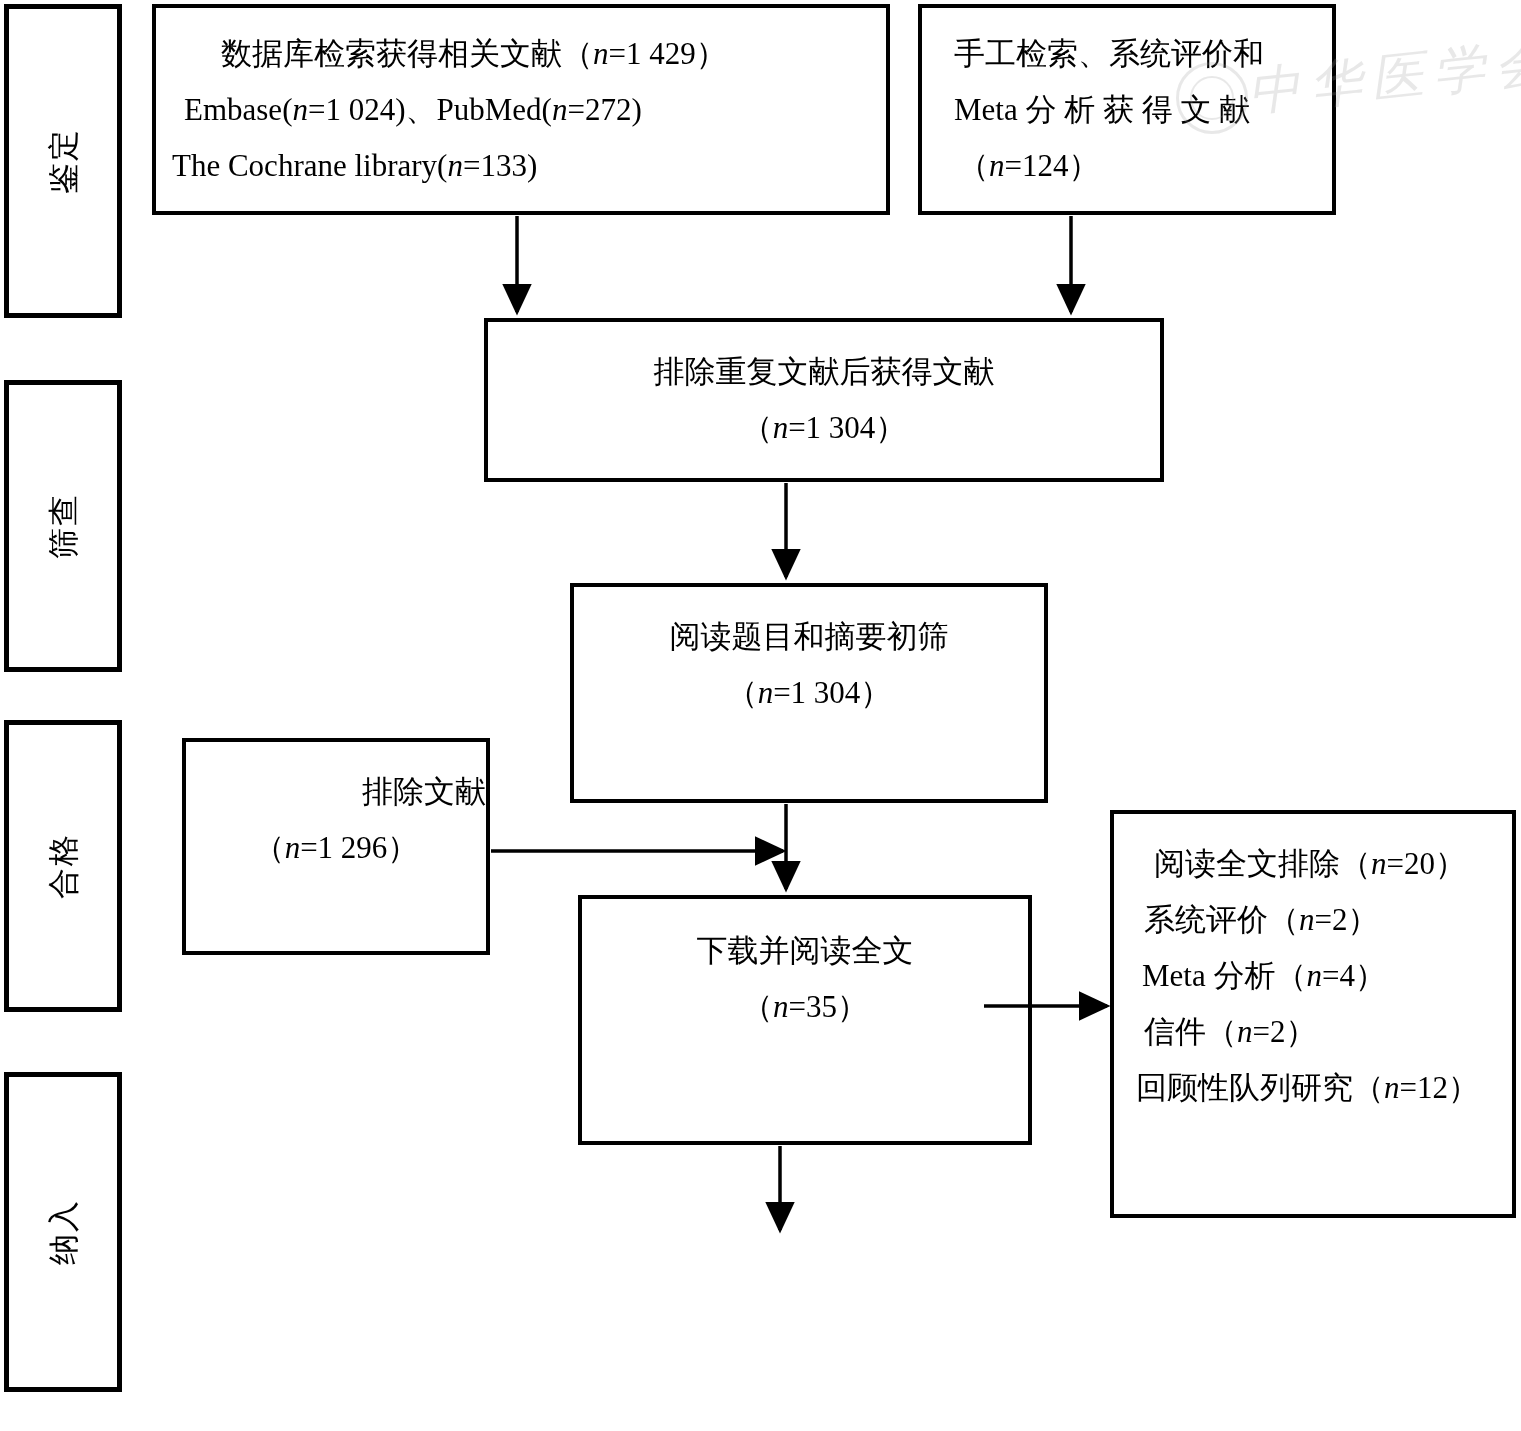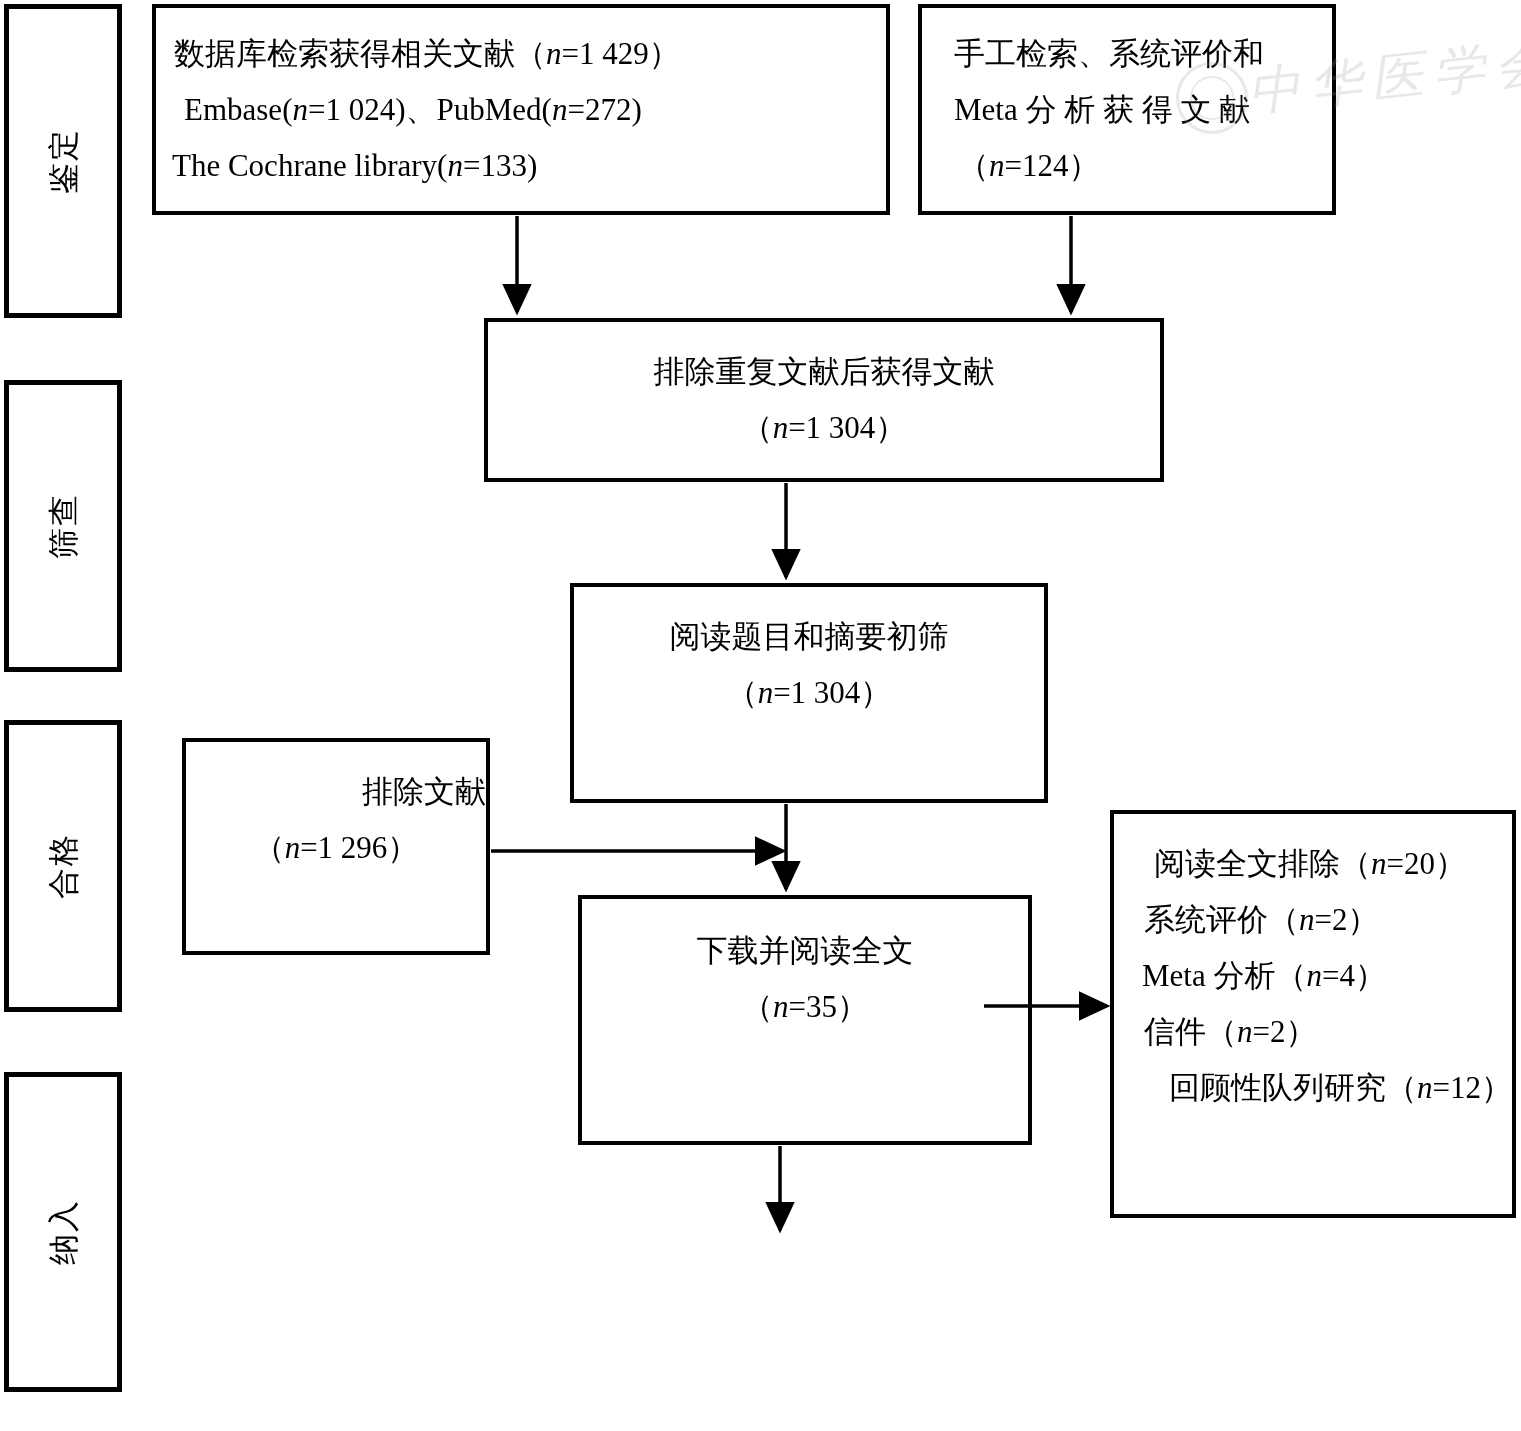--- a/index.html
+++ b/index.html
@@ -98,21 +98,21 @@
 
   <div class="stage" style="left:4px;top:720px;width:118px;height:292px;">
     <span class="stage-label">合格</span>
   </div>
 
   <div class="stage" style="left:4px;top:1072px;width:118px;height:320px;">
     <span class="stage-label">纳入</span>
   </div>
 
   <div class="box" style="left:152px;top:4px;width:738px;height:211px;">
-    <div class="bt left" style="top:18px;padding-left:18px;">数据库检索获得相关文献（<span class="ital">n</span>=1 429）</div>
+    <div class="bt left" style="top:18px;padding-left:18px;margin-left:47px;">数据库检索获得相关文献（<span class="ital">n</span>=1 429）</div>
     <div class="bt left" style="top:74px;padding-left:28px;">Embase(<span class="ital">n</span>=1 024)、PubMed(<span class="ital">n</span>=272)</div>
     <div class="bt left" style="top:130px;padding-left:16px;">The Cochrane library(<span class="ital">n</span>=133)</div>
   </div>
 
   <div class="box" style="left:918px;top:4px;width:418px;height:211px;">
     <div class="bt left" style="top:18px;padding-left:32px;">手工检索、系统评价和</div>
     <div class="bt left" style="top:74px;padding-left:32px;">Meta  分 析 获 得 文 献</div>
     <div class="bt left" style="top:130px;padding-left:36px;">（<span class="ital">n</span>=124）</div>
   </div>
 
@@ -134,21 +134,21 @@
   <div class="box" style="left:578px;top:895px;width:454px;height:250px;">
     <div class="bt center" style="top:24px;">下载并阅读全文</div>
     <div class="bt center" style="top:80px;">（<span class="ital">n</span>=35）</div>
   </div>
 
   <div class="box" style="left:1110px;top:810px;width:406px;height:408px;">
     <div class="bt left" style="top:22px;padding-left:40px;">阅读全文排除（<span class="ital">n</span>=20）</div>
     <div class="bt left" style="top:78px;padding-left:30px;">系统评价（<span class="ital">n</span>=2）</div>
     <div class="bt left" style="top:134px;padding-left:28px;">Meta 分析（<span class="ital">n</span>=4）</div>
     <div class="bt left" style="top:190px;padding-left:30px;">信件（<span class="ital">n</span>=2）</div>
-    <div class="bt left" style="top:246px;padding-left:38px;text-align:right;">回顾性队列研究（<span class="ital">n</span>=12）</div>
+    <div class="bt left" style="top:246px;padding-left:22px;">回顾性队列研究（<span class="ital">n</span>=12）</div>
   </div>
 
 
   <svg class="lines" viewBox="0 0 1521 1431">
     <defs>
       <marker id="arrowhead" markerWidth="9" markerHeight="9" refX="8" refY="4.2" orient="auto" markerUnits="strokeWidth">
         <path d="M0,0 L9,4.2 L0,8.4 z" fill="#000000"></path>
       </marker>
     </defs>
 

